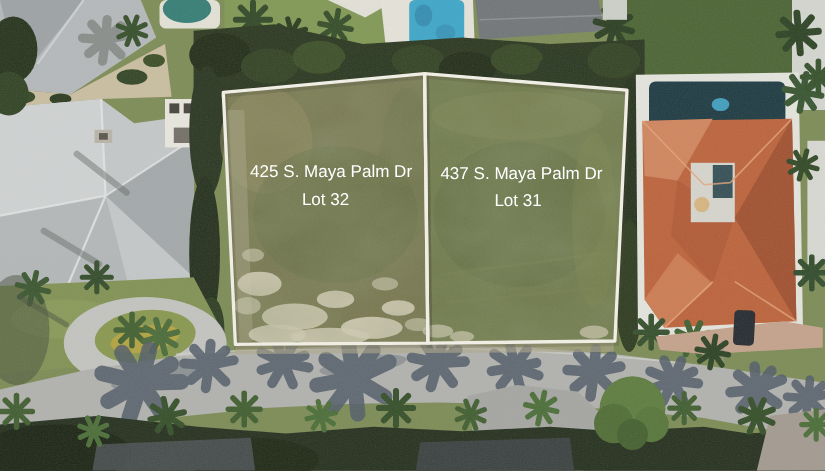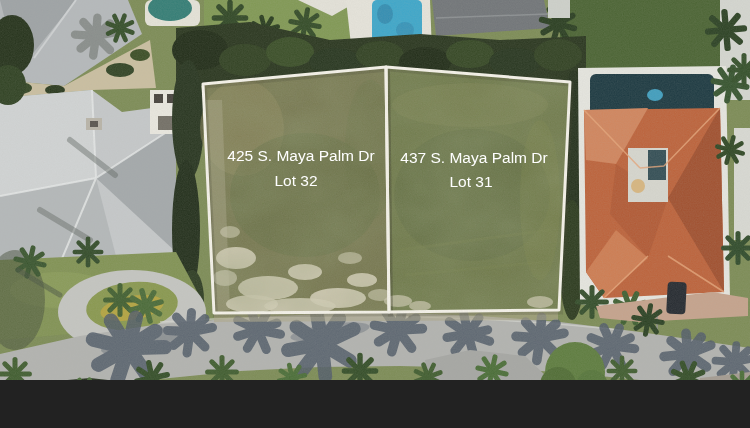--- a/index.html
+++ b/index.html
@@ -1,16 +1,16 @@
 <!DOCTYPE html>
 <html><head>
 <meta charset="utf-8">
 <style>
   html,body{margin:0;padding:0;background:#222;}
-  #stage{position:relative;width:750px;height:380px;overflow:hidden;font-family:"Liberation Sans",sans-serif;}
+  #stage{position:relative;width:750px;height:428px;overflow:hidden;font-family:"Liberation Sans",sans-serif;}
   #stage svg{display:block;}
   text{font-family:"Liberation Sans","DejaVu Sans",sans-serif;}
 </style>
 </head>
 <body>
 
 <div id="stage">
 <svg width="750" height="428" viewBox="0 0 750 428">
   <defs>
     <g id="palm-shape" stroke-linecap="round" stroke-width="4.2" fill="none">

